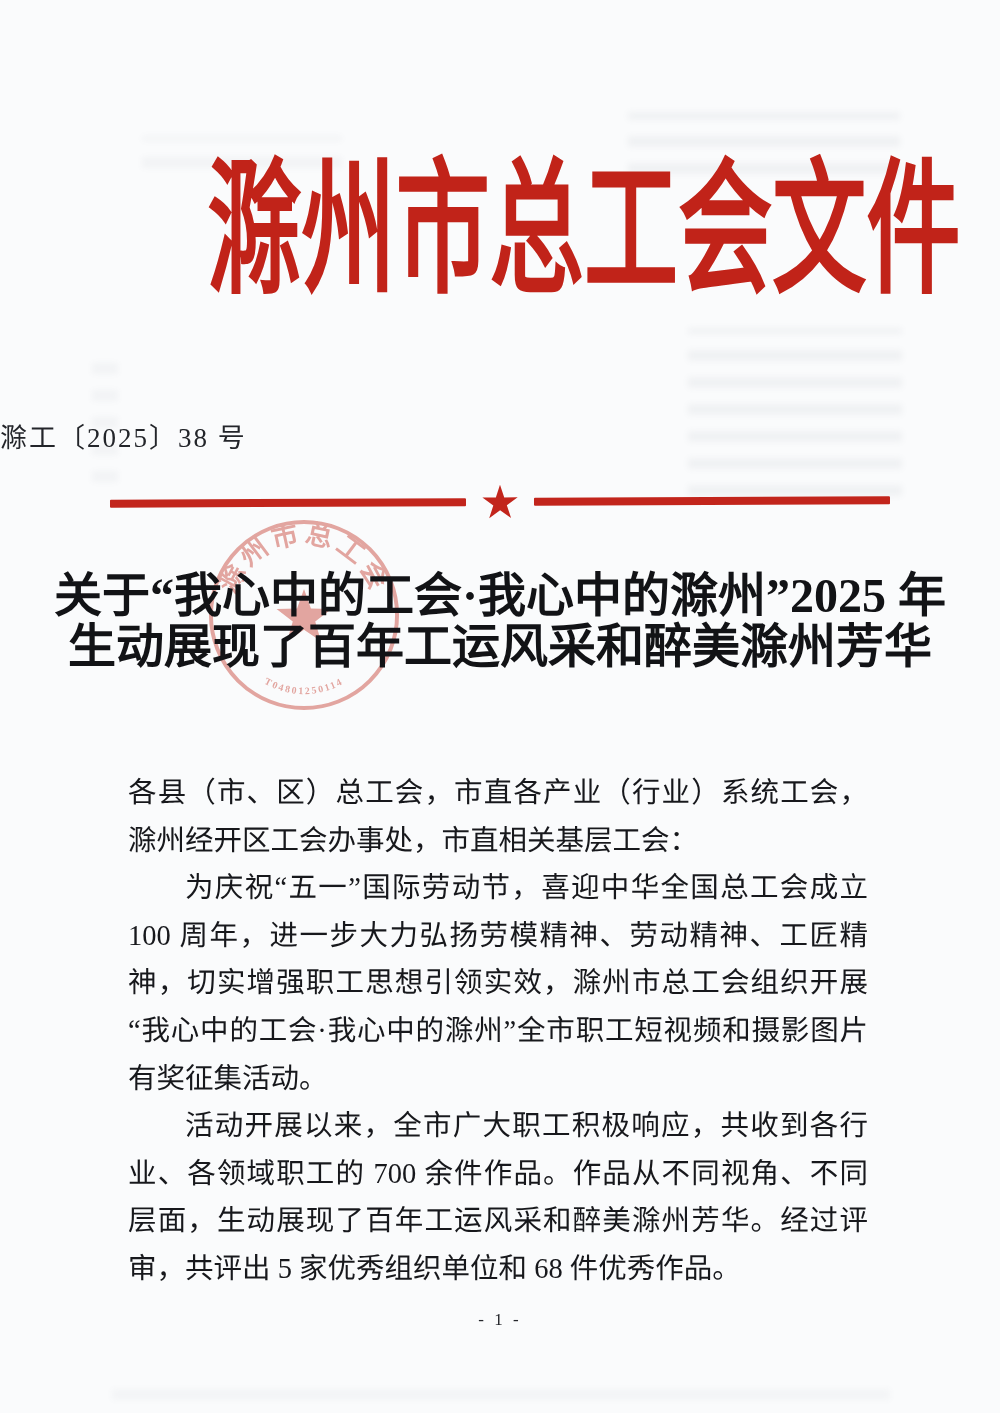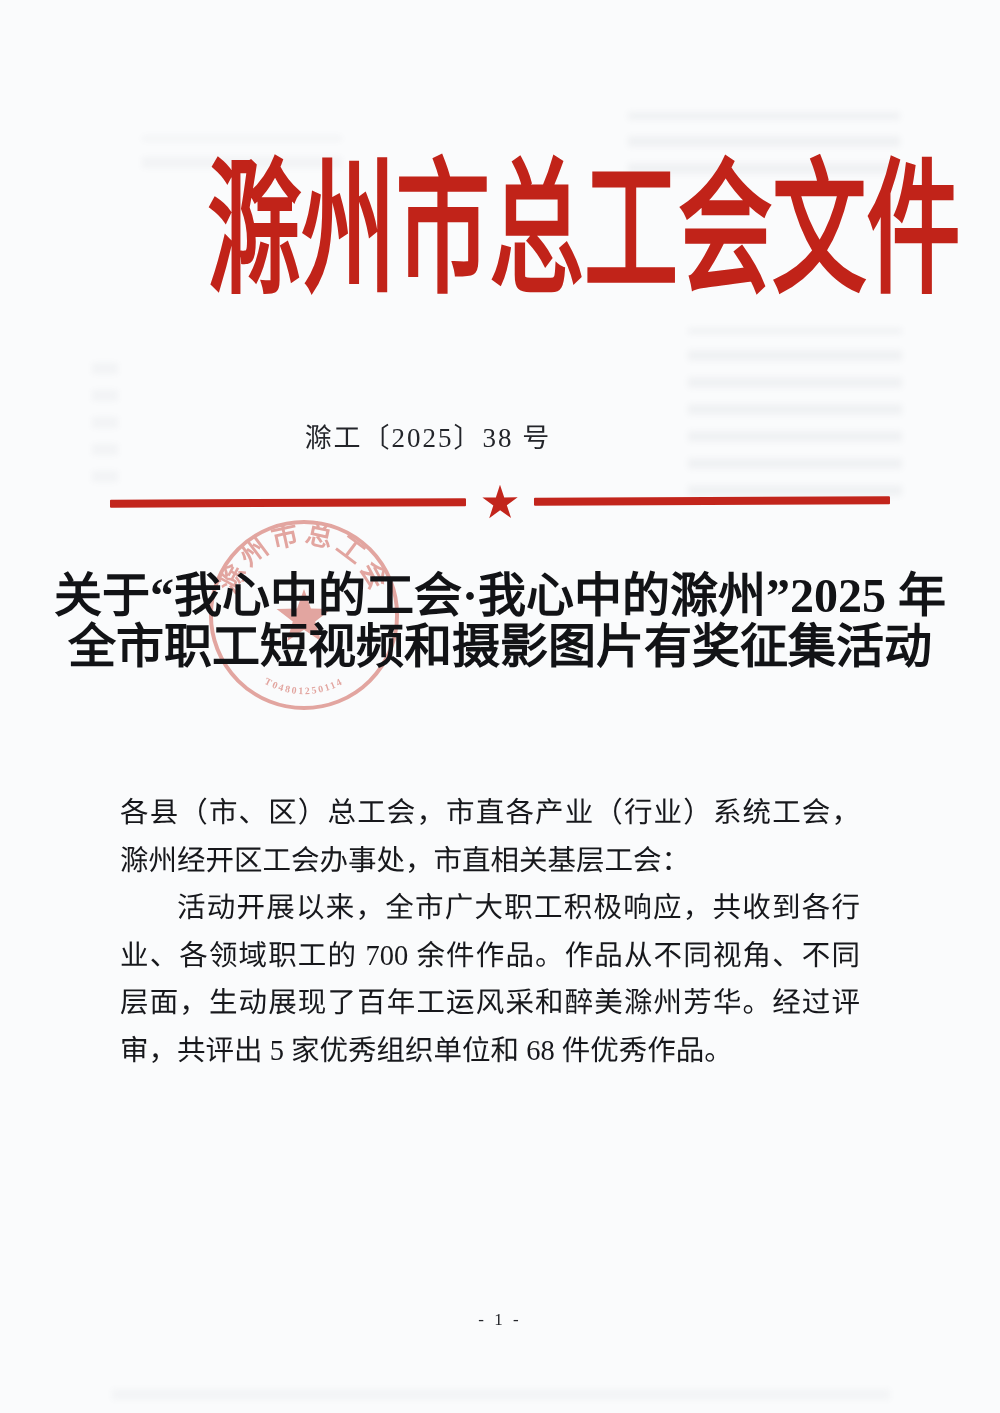--- a/index.html
+++ b/index.html
@@ -39,21 +39,21 @@
   }
   .header-title .squeeze {
     display:inline-block;
     transform:scaleX(0.645);
     transform-origin:center;
   }
 
   
   .doc-number {
     position:absolute; top:416px; left:0; width:856px;
-    text-align:center;
+    text-align:left;
     font-size:27px;
     letter-spacing:2px;
     color:#23252a;
   }
 
   
   .rule-row {
     position:absolute; top:478px; left:110px; width:780px; height:48px;
     display:flex; align-items:center;
     transform:rotate(-0.25deg);
@@ -83,27 +83,26 @@
   .doc-title {
     position:absolute; top:570px; left:0; width:1000px;
     text-align:center;
     font-size:48px; font-weight:bold;
     line-height:51px;
     color:#121316;
   }
 
   
   .body-text {
-    position:absolute; top:769px; left:120px; width:740px;
+    position:absolute; top:769px; left:128px; width:740px;
     font-size:28.5px;
     line-height:47.6px;
     color:#17181c;
     text-align:justify;
     text-justify:inter-ideograph;
-    margin-top:20px;
   }
   .body-text p { text-indent:2em; }
   .body-text p.no-indent { text-indent:0; }
 
   .page-number {
     position:absolute; top:1310px; left:0; width:1000px;
     text-align:center;
     font-size:17px;
     letter-spacing:3px;
     color:#24262b;
@@ -140,23 +139,24 @@
       <textPath href="#sealTopArc" startOffset="50%" text-anchor="middle">滁州市总工会</textPath>
     </text>
     <path id="sealBottomArc" d="M 34.5 148.9 A 80 80 0 0 0 165.5 148.9" fill="none"></path>
     <text font-size="10" letter-spacing="2">
       <textPath href="#sealBottomArc" startOffset="50%" text-anchor="middle">T04801250114</textPath>
     </text>
   </svg>
 
   <div class="doc-title">
     <div>关于“我心中的工会·我心中的滁州”2025 年</div>
-    <div>全市职工短视频和摄影图片有奖征集活动</div>
+    <div>生动展现了百年工运风采和醉美滁州芳华</div>
   </div>
 
   <div class="body-text">
     <p class="no-indent">各县（市、区）总工会，市直各产业（行业）系统工会，滁州经开区工会办事处，市直相关基层工会：</p>
+    <p>为庆祝“五一”国际劳动节，喜迎中华全国总工会成立 100 周年，进一步大力弘扬劳模精神、劳动精神、工匠精神，切实增强职工思想引领实效，滁州市总工会组织开展“我心中的工会·我心中的滁州”全市职工短视频和摄影图片有奖征集活动。</p>
     <p>活动开展以来，全市广大职工积极响应，共收到各行业、各领域职工的 700 余件作品。作品从不同视角、不同层面，生动展现了百年工运风采和醉美滁州芳华。经过评审，共评出 5 家优秀组织单位和 68 件优秀作品。</p>
   </div>
 
   <div class="page-number">- 1 -</div>
 
 </div>
 
 </body></html>

